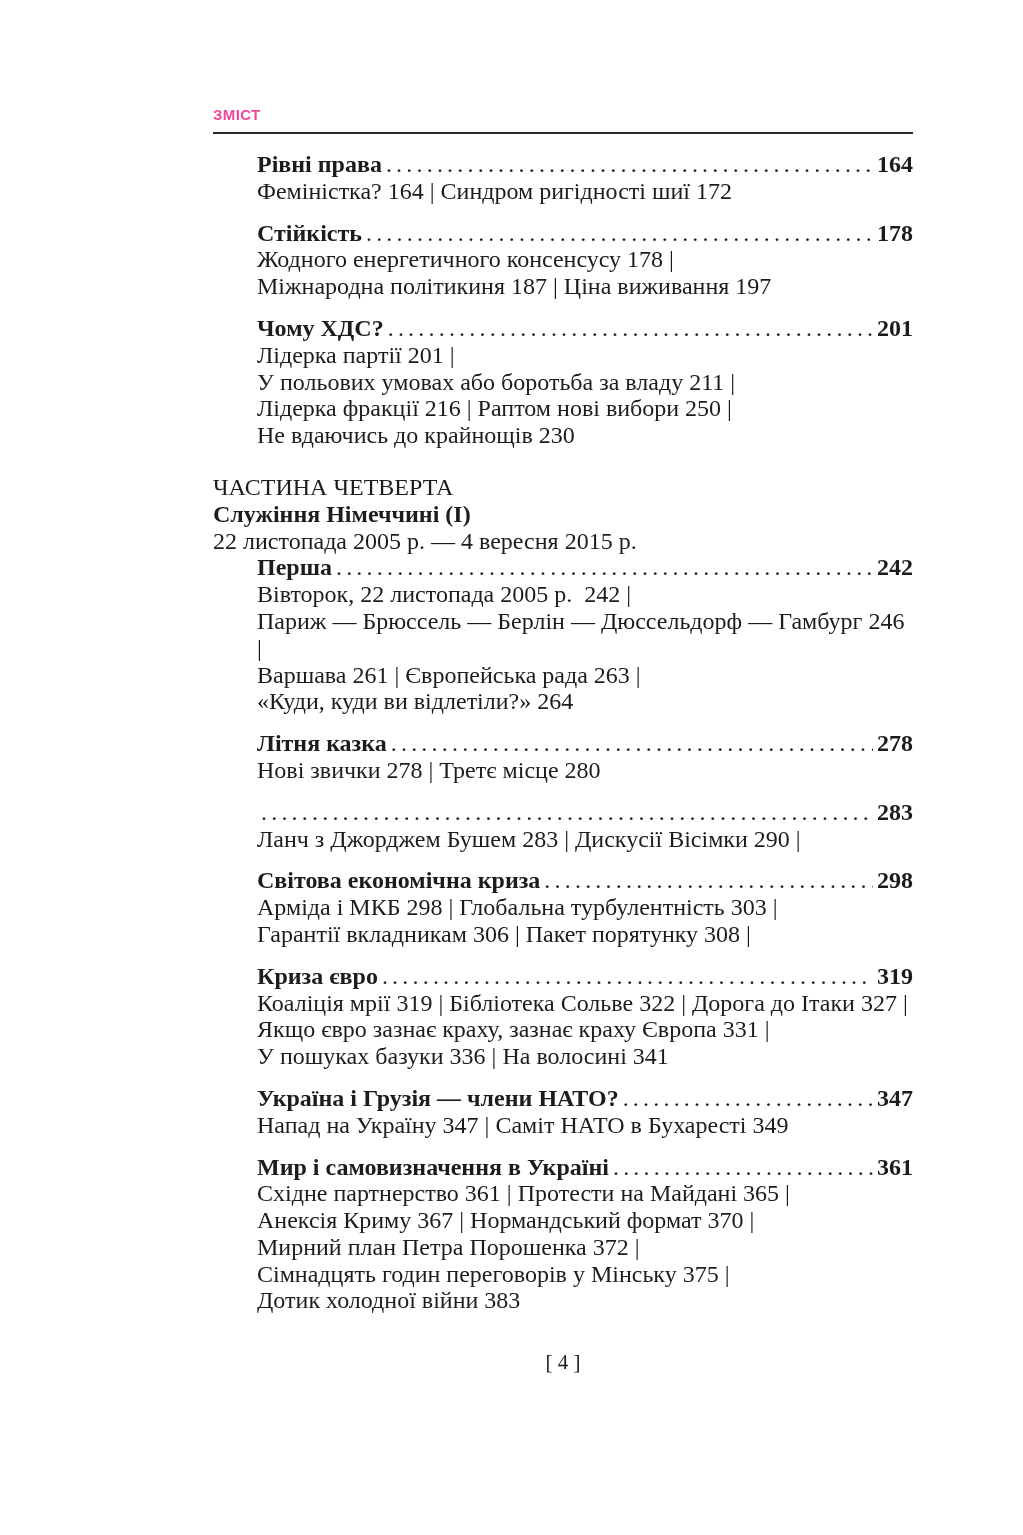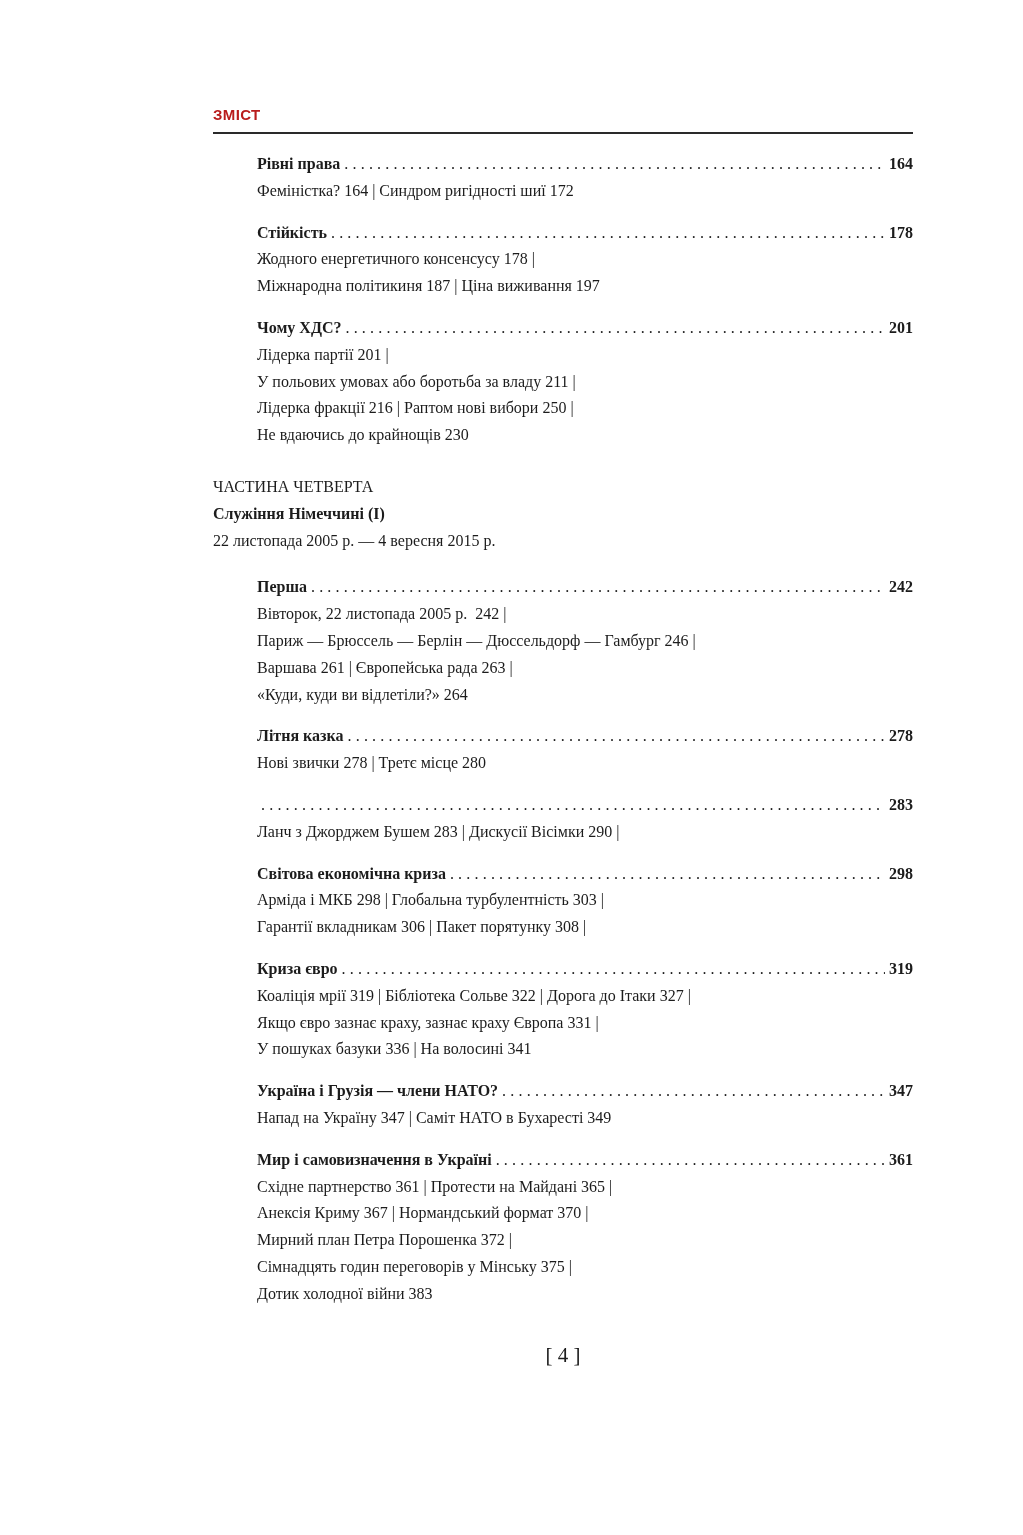--- a/index.html
+++ b/index.html
@@ -18,27 +18,27 @@
 
   .page-header {
     border-bottom: 2px solid #2a2a2a;
     padding-bottom: 8px;
   }
   .running-head {
     font-family: "Liberation Sans", sans-serif;
     font-weight: 700;
     font-size: 15px;
     letter-spacing: 0.4px;
-    color: #b91c1c;
+    color: #ec4899;
   }
 
   .entries {
     margin-top: 17px;
     margin-left: 44px;
-    font-size: 16px;
+    font-size: 24px;
     line-height: 26.8px;
   }
 
   .entry { margin-bottom: 15px; }
 
   .title-row {
     display: flex;
     align-items: baseline;
     font-weight: 700;
   }
@@ -57,21 +57,21 @@
   .title-row .pagenum {
     font-weight: 700;
     white-space: nowrap;
   }
 
   .subline { white-space: pre-wrap; }
 
   .part {
     margin-left: -44px;
     margin-top: 25px;
-    margin-bottom: 20px;
+    margin-bottom: 0;
   }
   .part-label { font-weight: 400; }
   .part-title { font-weight: 700; }
   .part-dates { font-weight: 400; }
 
   .page-footer {
     margin-top: 36px;
     text-align: center;
     font-size: 21px;
     color: #1c1c1c;

